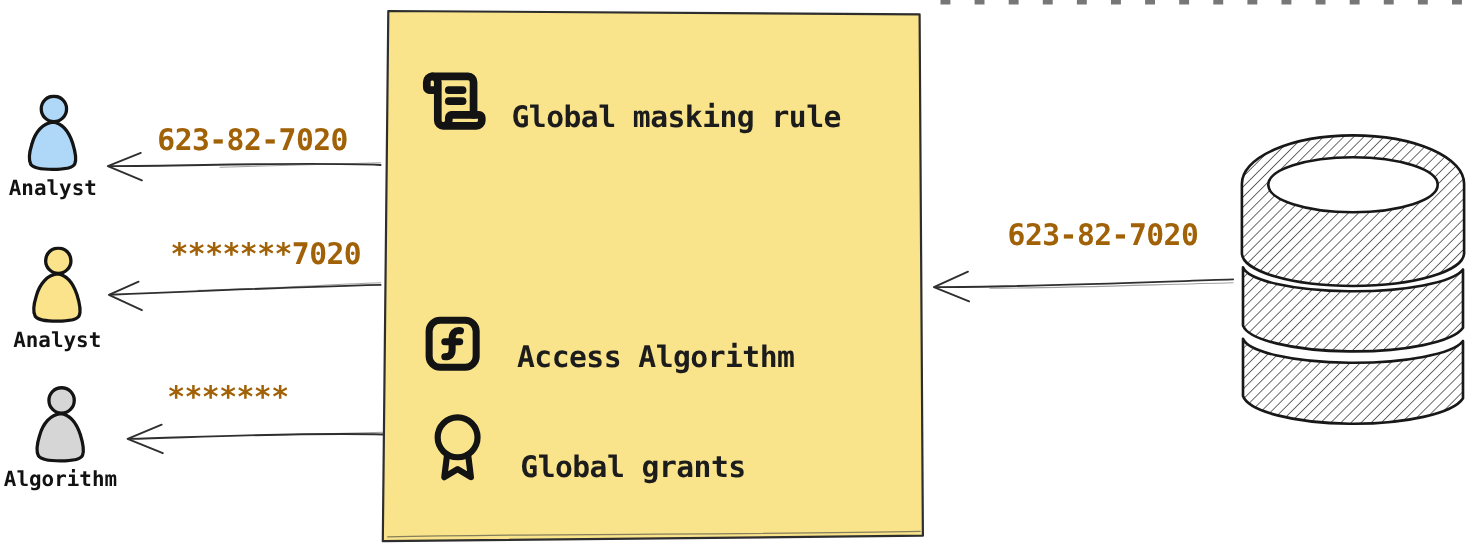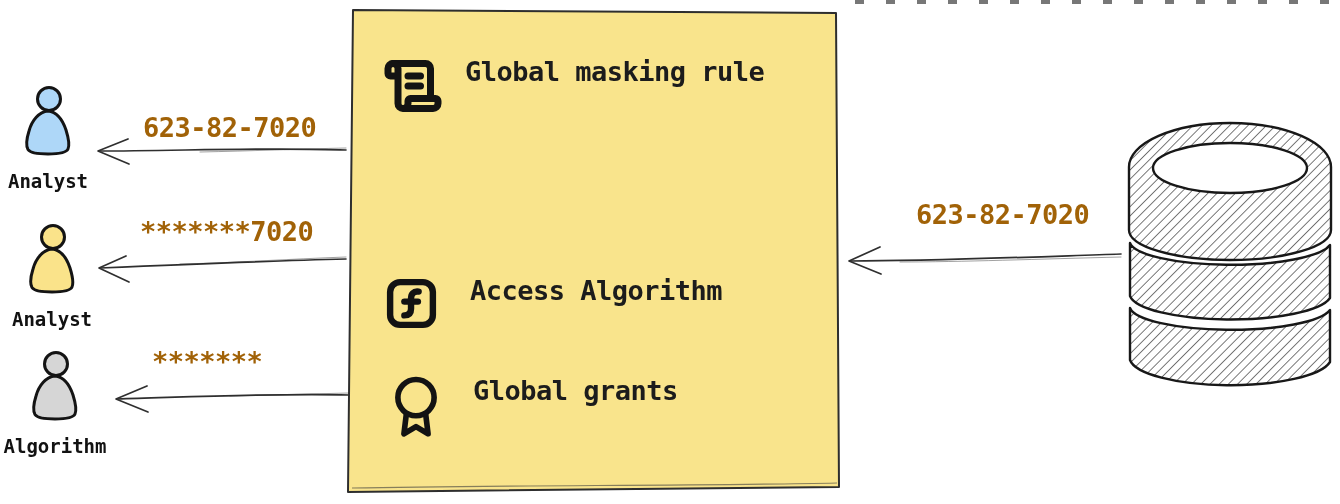--- a/index.html
+++ b/index.html
@@ -11,25 +11,25 @@
   .layer{position:absolute;left:0;top:0;}
   .arrow-label{
     position:absolute;font-size:27px;font-weight:600;color:#a16207;
     white-space:pre;letter-spacing:-0.5px;
   }
   .persona{
     position:absolute;width:110px;display:flex;flex-direction:column;
     align-items:center;
   }
   .persona-label{
-    font-size:19px;font-weight:600;color:#121212;margin-top:10px;white-space:pre;
+    font-size:19px;font-weight:600;color:#121212;margin-top:0;white-space:pre;
   }
   .person-svg{display:block;}
   .box-row{
-    position:absolute;left:383px;display:flex;align-items:flex-start;height:66px;
+    position:absolute;left:383px;display:flex;align-items:flex-end;height:66px;
   }
   .row-icon{display:flex;align-items:center;justify-content:center;flex:0 0 auto;}
   .row-label{
     font-size:27px;font-weight:600;color:#1c1c1c;white-space:pre;letter-spacing:-0.5px;
   }
 </style>
 </head>
 <body>
 
 <div id="canvas">
@@ -104,21 +104,21 @@
     <svg class="person-svg" width="56" height="74" viewBox="0 0 56 74">
       <g stroke="#141414" stroke-width="3" stroke-linejoin="round" fill="#D6D6D6">
         <circle cx="29" cy="13" r="11.5"></circle>
         <path d="M 28,25 C 19,26 12,34 9,45 C 6.5,53 6,60 8,63.5 C 10,66.5 17,68 28,68 C 40,68 46.5,66.5 48,63 C 49.5,59.5 48.5,52 46,44 C 42.5,33.5 37,26 28,25 Z"></path>
       </g>
     </svg>
     <div class="persona-label">Algorithm</div>
   </div>
 
   <div class="arrow-label" style="left:143px;top:112px">623-82-7020</div>
-  <div class="arrow-label" style="left:140px;top:216px">*******7020</div>
+  <div class="arrow-label" style="left:155px;top:216px">*******7020</div>
   <div class="arrow-label" style="left:152px;top:346px">*******</div>
   <div class="arrow-label" style="left:916px;top:199px">623-82-7020</div>
 
   <div class="box-row" style="top:56px">
     <span class="row-icon" style="margin-right:22px">
       <svg width="60" height="60" viewBox="0 0 24 24" fill="none" stroke="#131313" stroke-width="2.8" stroke-linecap="round" stroke-linejoin="round">
         <path d="M15 12h-5"></path>
           <path d="M15 8h-5"></path>
         <path d="M19 17V5a2 2 0 0 0-2-2H4"></path>
         <path d="M8 21h12a2 2 0 0 0 2-2v-1a1 1 0 0 0-1-1H11a1 1 0 0 0-1 1v1a2 2 0 1 1-4 0V5a2 2 0 1 0-4 0v2a1 1 0 0 0 1 1h3"></path>

